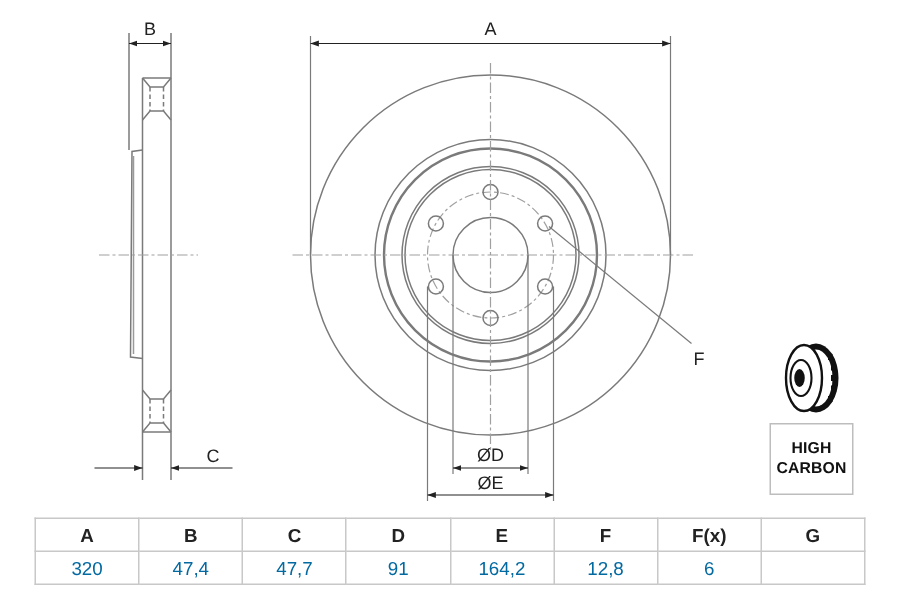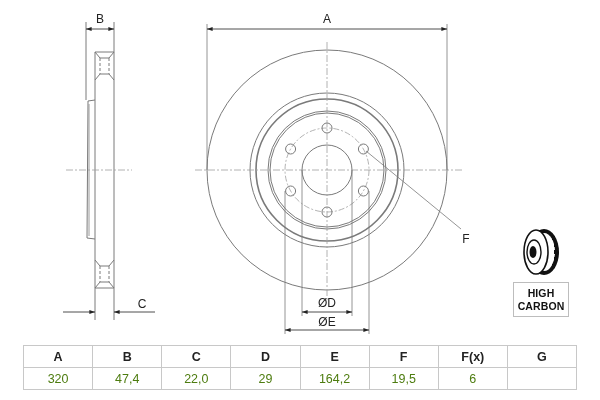--- a/index.html
+++ b/index.html
@@ -1,24 +1,24 @@
 <!DOCTYPE html>
 <html><head>
   <meta charset="utf-8">
   <style>
     html, body { margin: 0; padding: 0; background: #ffffff; }
     body { width: 600px; height: 400px; position: relative; overflow: hidden; font-family: "Liberation Sans", sans-serif; color: #222; }
     #drawing { position: absolute; left: 0; top: 0; }
     .lbl { font-family: "Liberation Sans", sans-serif; font-size: 12px; fill: #222; }
-    .hc-box { position: absolute; left: 513px; top: 282px; width: 56px; height: 35px; border: 1px solid #bdbdbd; box-sizing: border-box; display: flex; flex-direction: column; align-items: center; justify-content: center; }
+    .hc-box { position: absolute; left: 513px; top: 282px; width: 56px; height: 48px; border: 1px solid #bdbdbd; box-sizing: border-box; display: flex; flex-direction: column; align-items: center; justify-content: center; }
     .hc-box span { font-weight: bold; font-size: 10.5px; line-height: 13px; color: #111; letter-spacing: 0.1px; }
     table.spec { position: absolute; left: 23px; top: 345px; width: 554px; border-collapse: collapse; table-layout: fixed; }
     table.spec th, table.spec td { border: 1px solid #c8c8c8; text-align: center; height: 21px; padding: 0; font-size: 12.5px; }
     table.spec th { font-weight: bold; color: #222; }
-    table.spec td { color: #4d7c0f; }
+    table.spec td { color: #0369a1; }
   </style>
 </head>
 <body>
 
 <svg id="drawing" width="600" height="400" viewBox="0 0 600 400" xmlns="http://www.w3.org/2000/svg">
   <defs>
     <marker id="arr" viewBox="0 0 10 10" refX="10" refY="5" markerWidth="7" markerHeight="7" orient="auto-start-reverse">
       <path d="M0,1.5 L10,5 L0,8.5 z" fill="#222"></path>
     </marker>
   </defs>
@@ -144,21 +144,21 @@
     <th>C</th>
     <th>D</th>
     <th>E</th>
     <th>F</th>
     <th>F(x)</th>
     <th>G</th>
   </tr>
   <tr>
     <td>320</td>
     <td>47,4</td>
-    <td>22,0</td>
-    <td>29</td>
+    <td>47,7</td>
+    <td>91</td>
     <td>164,2</td>
-    <td>19,5</td>
+    <td>12,8</td>
     <td>6</td>
     <td></td>
   </tr>
 </tbody>
   </table>
 
 </body></html>

